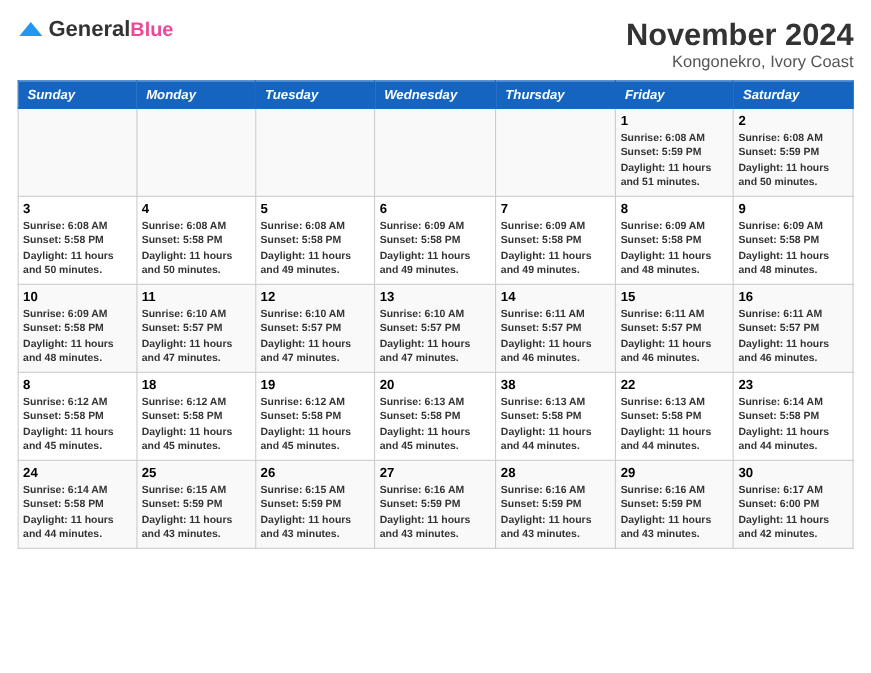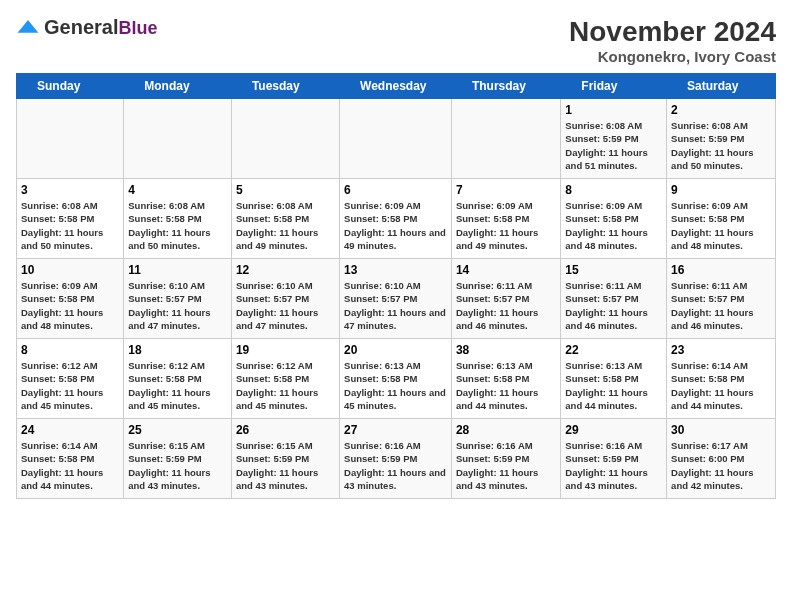--- a/index.html
+++ b/index.html
@@ -29,34 +29,34 @@
       text-align: right;
     }
     .month-title {
       font-size: 28px;
       font-weight: bold;
       color: #333;
     }
     .location-title {
       font-size: 15px;
       color: #555;
-      font-weight: bold;
     }
     table {
       width: 100%;
       border-collapse: collapse;
       font-size: 10.5px;
     }
     thead th {
       background-color: #1565C0;
       color: #fff;
-      padding: 5px 20px;
+      padding: 5px 8px;
       text-align: left;
       font-size: 12px;
       border: 1px solid #1565C0;
+      font-style: italic;
     }
     tbody td {
       border: 1px solid #ccc;
       vertical-align: top;
       padding: 4px;
       width: 113px;
       height: 80px;
       background: #fff;
     }
     tbody tr:nth-child(odd) td {
@@ -83,21 +83,21 @@
   </style>
 </head>
 <body>
 
 <div class="header">
   <div class="logo">
     <svg class="logo-icon" viewBox="0 0 30 24" xmlns="http://www.w3.org/2000/svg">
       <polygon points="15,2 28,18 2,18" fill="#2196F3"></polygon>
     </svg>
     <div>
-      <span style="font-size:20px;font-weight:bold;color:#333;">General</span><span style="font-size:18px;font-weight:bold;color:#701a75;">Blue</span>
+      <span style="font-size:20px;font-weight:bold;color:#333;">General</span><span style="font-size:18px;font-weight:bold;color:#ec4899;">Blue</span>
     </div>
   </div>
   <div class="title-block">
     <div class="month-title">November 2024</div>
     <div class="location-title">Kongonekro, Ivory Coast</div>
   </div>
 </div>
 
 <table>
   <thead>

